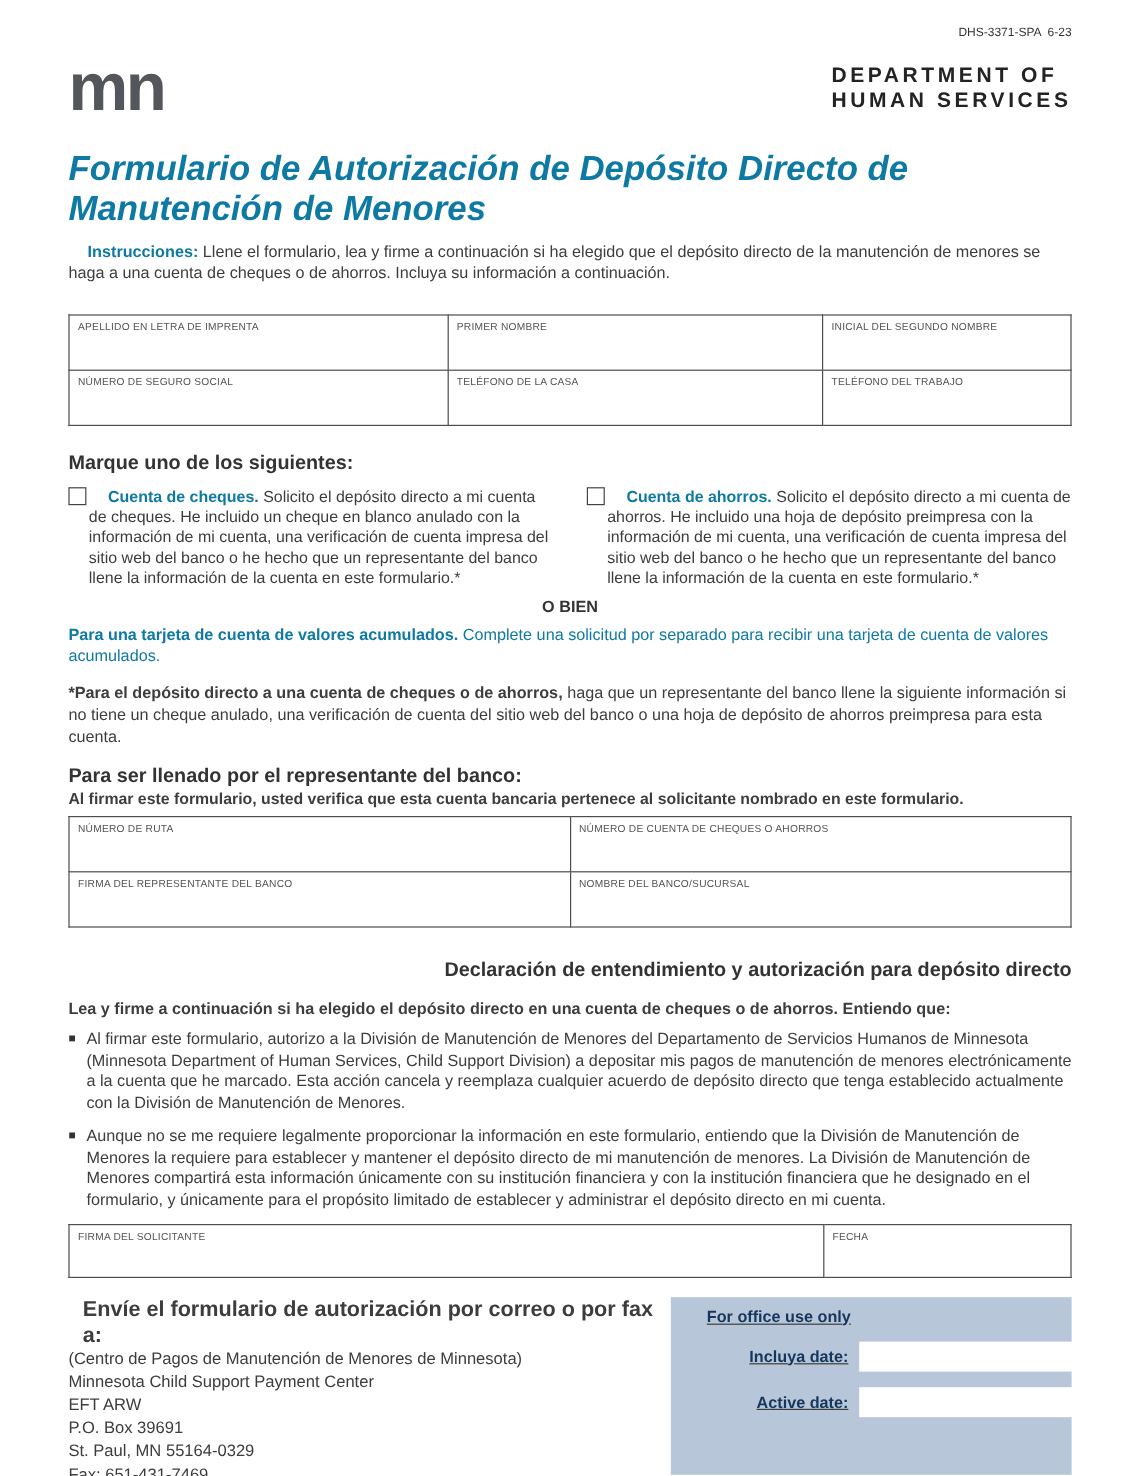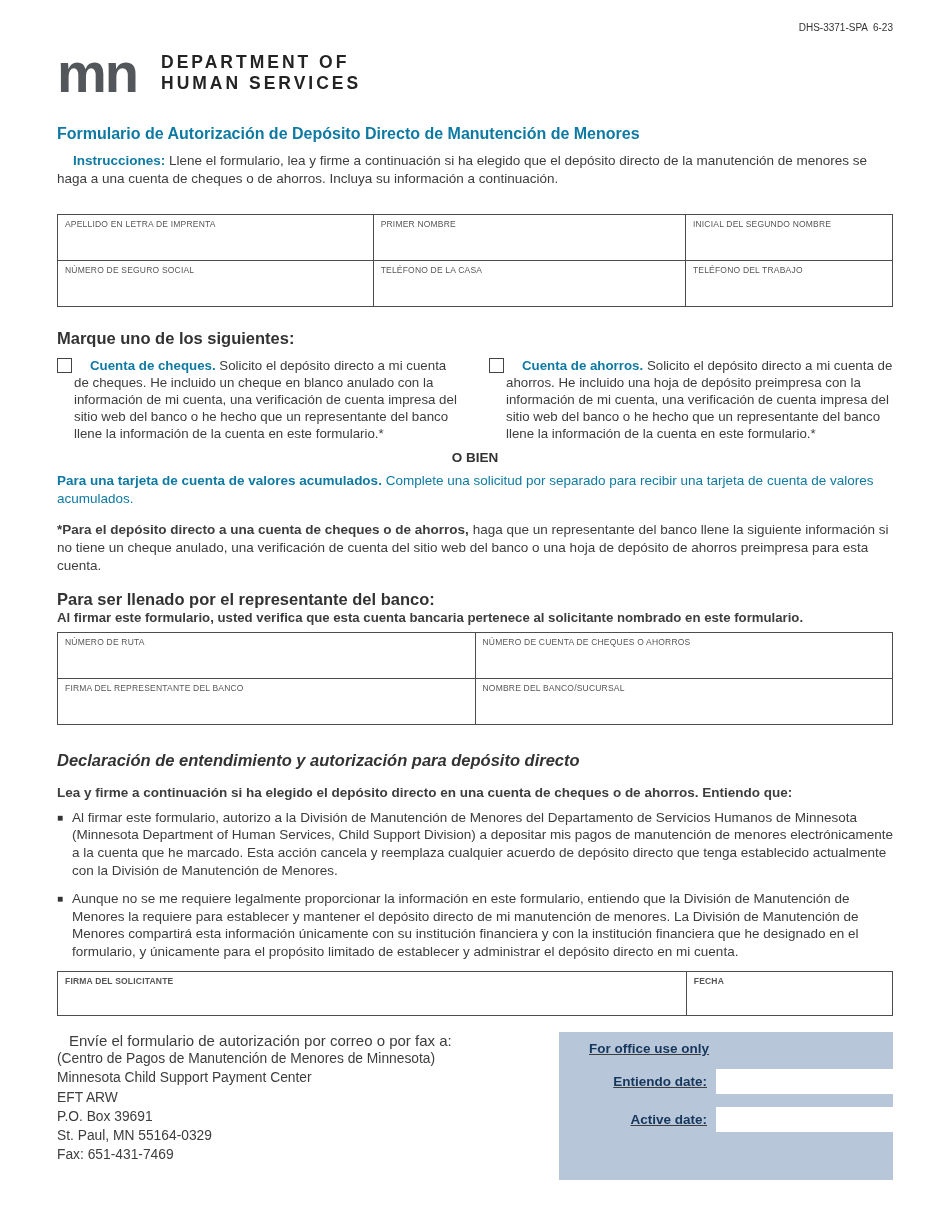--- a/index.html
+++ b/index.html
@@ -9,25 +9,25 @@
     --textDark:#3d3d3d;
     --border:#4d4d4d;
   }
   *{box-sizing:border-box;}
   html,body{margin:0;padding:0;background:#fff;}
   body{font-family:"Liberation Sans","DejaVu Sans",sans-serif;color:var(--textDark);}
   .page{width:950px;min-height:1230px;padding:22px 57px 40px;position:relative;}
 
   .form-number{text-align:right;font-size:10px;color:#333;white-space:pre;}
 
-  .header{display:flex;align-items:center;gap:24px;margin-top:16px;}
+  .header{display:flex;align-items:center;gap:24px;margin-top:16px;justify-content:space-between;}
   .mn-logo{font-size:56px;font-weight:bold;color:#53565a;line-height:48px;letter-spacing:-2px;}
   .dept{font-size:17.5px;font-weight:bold;color:#232323;letter-spacing:3px;line-height:21px;}
 
-  h1.title{margin:28px 0 0;font-size:16px;line-height:1.15;color:var(--accent);font-weight:bold;}
+  h1.title{margin:28px 0 0;font-size:29px;line-height:1.15;color:var(--accent);font-weight:bold;font-style:italic;}
 
   p.instructions{margin:9px 0 0;font-size:13.5px;line-height:1.32;}
   .teal{color:var(--accent);padding-left:16px;}
   .bold{font-weight:bold;}
 
   table.fill-table{width:100%;border-collapse:collapse;table-layout:fixed;margin-top:26px;}
   table.fill-table td{border:1px solid var(--border);height:46px;vertical-align:top;padding:4px 7px;}
   .fld{font-size:8.5px;color:#555;letter-spacing:.2px;}
 
   .h2{font-size:16.5px;font-weight:bold;color:#333;margin:22px 0 9px;}
@@ -39,33 +39,33 @@
 
   .or-divider{text-align:center;font-weight:bold;font-size:13.5px;color:#333;margin:8px 0 7px;}
 
   .teal-para{color:var(--accent);font-size:13.5px;line-height:1.33;margin:0;}
   .asterisk-para{font-size:13.5px;line-height:1.33;margin:13px 0 0;}
 
   .bank-heading{margin:15px 0 1px;}
   .bank-sub{font-size:13.2px;font-weight:bold;margin:0 0 7px;}
   table.bank{margin-top:0;}
 
-  .decl-heading{text-align:left;font-size:16.5px;font-weight:bold;color:#333;margin:26px 0 0;font-style:italic;}
+  .decl-heading{text-align:right;font-size:16.5px;font-weight:bold;color:#333;margin:26px 0 0;}
   .decl-intro{font-size:13.5px;font-weight:bold;margin:15px 0 0;}
   .bullets{margin-top:9px;}
   .bullet{display:flex;gap:9px;margin-bottom:11px;}
   .bullet-mark{font-size:10px;line-height:17px;color:#333;flex:none;}
   .bullet p{margin:0;font-size:13.5px;line-height:1.3;}
 
-  table.sig{margin-top:10px;font-weight:bold;}
+  table.sig{margin-top:10px;}
   table.sig td{height:44px;}
 
   .footer{display:flex;margin-top:16px;align-items:flex-start;}
   .send-block{flex:1;padding-right:10px;}
-  .send-heading{font-size:15px;font-weight:normal;margin:0;padding-left:12px;}
+  .send-heading{font-size:18px;font-weight:bold;margin:0;padding-left:12px;}
   .send-line{font-size:13.8px;line-height:1.32;margin:1px 0 0;}
 
   .office-box{width:334px;background:var(--officeBg);padding:9px 30px 14px;min-height:148px;text-decoration:underline;}
   .office-title{font-weight:bold;font-size:13.5px;color:var(--officeText);}
   .office-row{display:flex;align-items:center;margin-top:13px;}
   .office-label{width:118px;text-align:right;font-weight:bold;font-size:13.5px;color:var(--officeText);margin-right:9px;flex:none;}
   .office-input{width:180px;height:25px;background:#fff;border:none;outline:none;font-size:13px;padding:0 5px;}
 </style>
 </head>
 <body>
@@ -202,21 +202,21 @@
       <p class="send-line">(Centro de Pagos de Manutención de Menores de Minnesota)</p>
       <p class="send-line">Minnesota Child Support Payment Center</p>
       <p class="send-line">EFT ARW</p>
       <p class="send-line">P.O. Box 39691</p>
       <p class="send-line">St. Paul, MN 55164-0329</p>
       <p class="send-line">Fax: 651-431-7469</p>
     </div>
     <div class="office-box">
       <div class="office-title">For office use only</div>
       <div class="office-row">
-        <div class="office-label">Entiendo date:</div>
+        <div class="office-label">Incluya date:</div>
         <input class="office-input" type="text" style="">
       </div>
       <div class="office-row">
         <div class="office-label">Active date:</div>
         <input class="office-input" type="text" style="">
       </div>
     </div>
   </div>
 
 </div>

